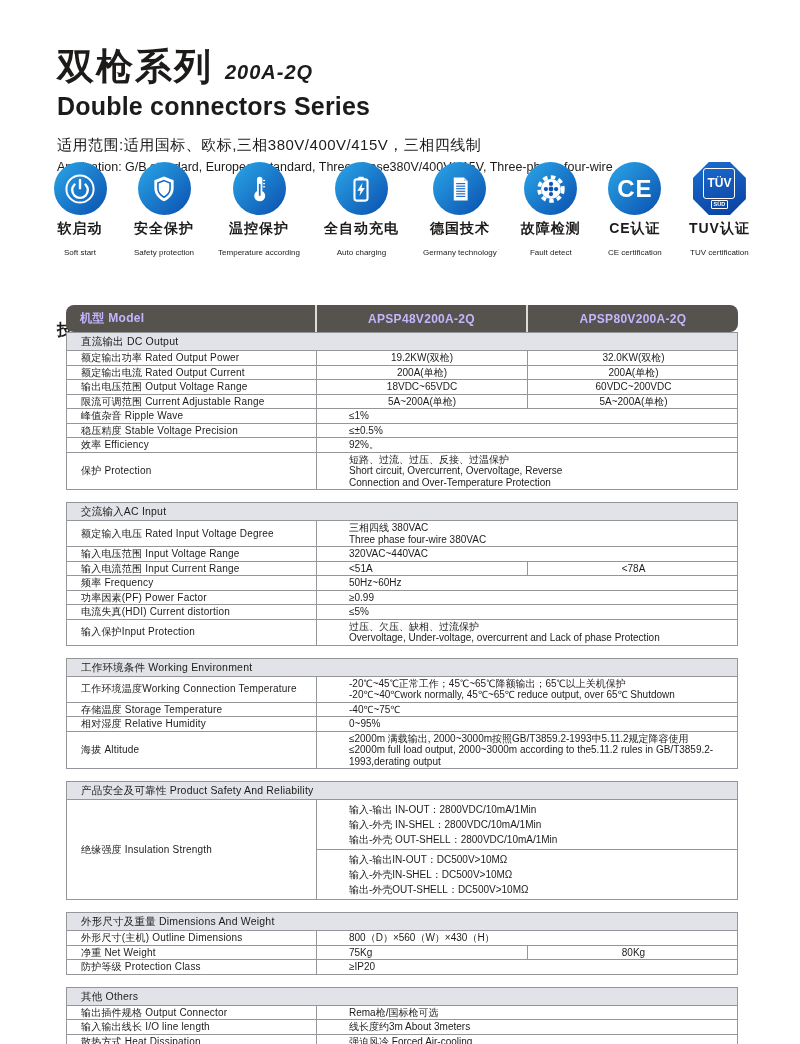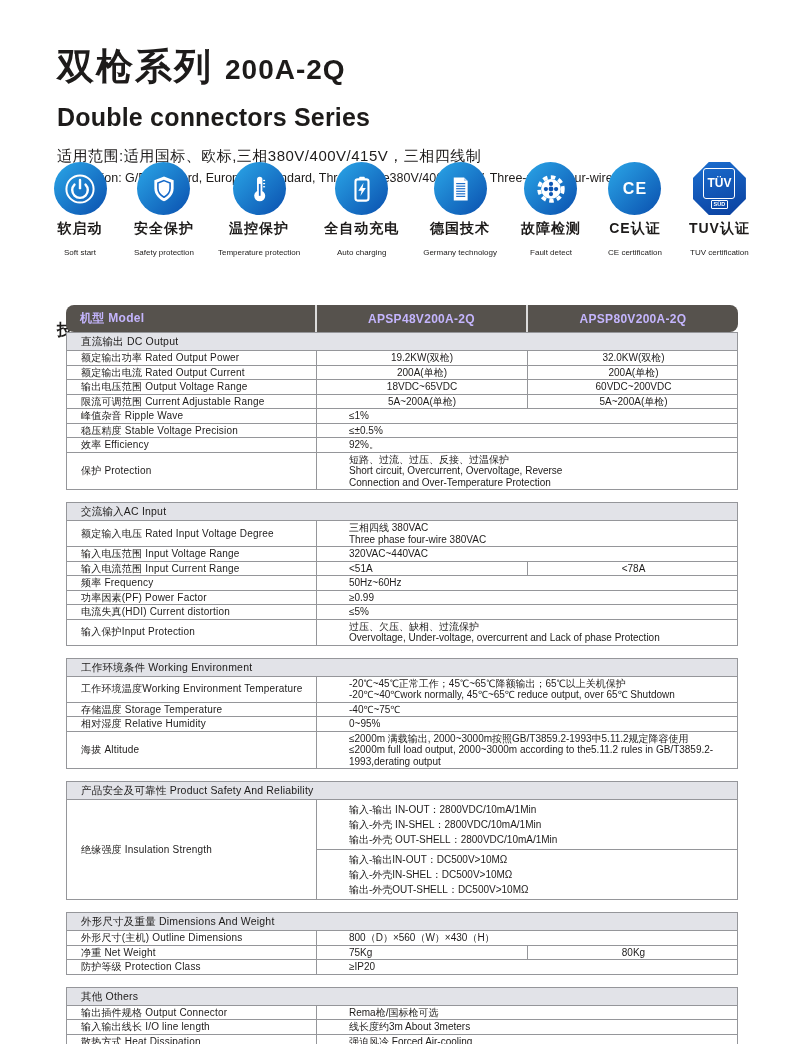--- a/index.html
+++ b/index.html
@@ -6,38 +6,38 @@
   html,body { background:#ffffff; }
   .page {
     position:relative; width:800px; height:1044px; background:#ffffff;
     font-family:"Liberation Sans", sans-serif; color:#1d1b1a; overflow:hidden;
   }
 
   
   .hdr { position:absolute; left:57px; top:42px; width:690px; }
   .title-line { display:flex; align-items:baseline; gap:12px; }
   .title-cn { font-size:37px; font-weight:bold; letter-spacing:2px; }
-  .title-model { font-size:28px; font-weight:bold; letter-spacing:1px; }
-  .title-en { font-size:25px; font-weight:bold; margin-top:11px; letter-spacing:0.2px; }
+  .title-model { font-size:20px; font-weight:bold; letter-spacing:1px;font-style:italic; }
+  .title-en { font-size:25px; font-weight:bold; margin-top:0; letter-spacing:0.2px; }
   .app-cn { margin-top:15px; font-size:15px; letter-spacing:0.5px; }
   .app-en { margin-top:5px; font-size:12.5px; }
 
   
   .features { position:absolute; left:50px; top:162px; width:700px; display:flex; justify-content:space-between; }
   .feat { display:flex; flex-direction:column; align-items:center; min-width:60px; }
   .badge {
     width:53px; height:53px; border-radius:50%;
     background:linear-gradient(135deg, var(--blue1), var(--blue2));
     display:flex; align-items:center; justify-content:center; flex-direction:column;
   }
   .badge.oct { border-radius:0; clip-path:polygon(30% 0,70% 0,100% 30%,100% 70%,70% 100%,30% 100%,0 70%,0 30%);
     background:linear-gradient(160deg, #1b6fd0, #0a3f9e); }
   .feat-cn { margin-top:5px; font-size:14px; font-weight:bold; letter-spacing:1px; white-space:nowrap; }
   .feat-en { margin-top:10px; font-size:8px; white-space:nowrap; }
-  .ce-glyph { color:#fff; font-size:16px; font-weight:bold; letter-spacing:1px; }
+  .ce-glyph { color:#fff; font-size:24px; font-weight:bold; letter-spacing:1px; }
   .tuv-box { color:#fff; font-size:12px; font-weight:bold; border:1.5px solid #fff; border-radius:3px; padding:8px 3px; line-height:13px;text-align:center; }
   .tuv-sub { color:#fff; font-size:5.5px; font-weight:bold; border:1px solid #fff; border-radius:1px; padding:0 2px; margin-top:1px; line-height:7px; }
 
   
   .tech { position:absolute; left:57px; top:272px; display:flex; align-items:flex-start; gap:7px;margin-top:48px; }
   .tech-cn { font-size:16px; font-weight:bold; letter-spacing:1px; }
   .tech-en { font-size:13.5px; font-weight:bold; }
 
   
   .tables { position:absolute; left:66px; top:305px; width:672px; }
@@ -110,21 +110,21 @@
         <svg width="34" height="34" viewBox="0 0 24 24">
           <rect x="10.6" y="3.4" width="3.8" height="11" rx="1.9" fill="#fff"></rect>
           <circle cx="12.5" cy="16.8" r="3.9" fill="#fff"></circle>
           <line x1="12.5" y1="8.4" x2="12.5" y2="16.8" stroke="#1468c8" stroke-width="1.2"></line>
           <line x1="14.9" y1="6" x2="16.3" y2="6" stroke="#fff" stroke-width="0.9"></line>
           <line x1="14.9" y1="8.2" x2="16.3" y2="8.2" stroke="#fff" stroke-width="0.9"></line>
           <line x1="14.9" y1="10.4" x2="16.3" y2="10.4" stroke="#fff" stroke-width="0.9"></line>
         </svg>
       </div>
       <div class="feat-cn">温控保护</div>
-      <div class="feat-en">Temperature protection</div>
+      <div class="feat-en">Temperature according</div>
     </div>
 
     <div class="feat">
       <div class="badge">
         <svg width="34" height="34" viewBox="0 0 24 24">
           <rect x="10" y="3.4" width="4" height="1.8" rx="0.6" fill="#fff"></rect>
           <rect x="7.4" y="5.2" width="9.2" height="15" rx="1.6" fill="none" stroke="#fff" stroke-width="1.5"></rect>
           <polygon points="13.1,7.6 9.4,13.3 11.7,13.3 10.9,17 14.7,11.3 12.4,11.3" fill="#fff"></polygon>
         </svg>
       </div>
@@ -274,21 +274,21 @@
       <div class="tr">
         <div class="td lab">输入保护Input Protection</div>
         <div class="td val sp pre">过压、欠压、缺相、过流保护
 Overvoltage, Under-voltage,  overcurrent  and Lack of phase Protection</div>
       </div>
     </div>
 
     <div class="sec">
       <div class="sec-title">工作环境条件 Working  Environment</div>
       <div class="tr">
-        <div class="td lab">工作环境温度Working Environment Temperature</div>
+        <div class="td lab">工作环境温度Working Connection Temperature</div>
         <div class="td val sp pre">-20℃~45℃正常工作；45℃~65℃降额输出；65℃以上关机保护
 -20℃~40℃work normally, 45℃~65℃  reduce output, over 65℃ Shutdown</div>
       </div>
       <div class="tr">
         <div class="td lab">存储温度 Storage Temperature</div>
         <div class="td val sp">-40℃~75℃</div>
       </div>
       <div class="tr">
         <div class="td lab">相对湿度  Relative Humidity</div>
         <div class="td val sp">0~95%</div>

